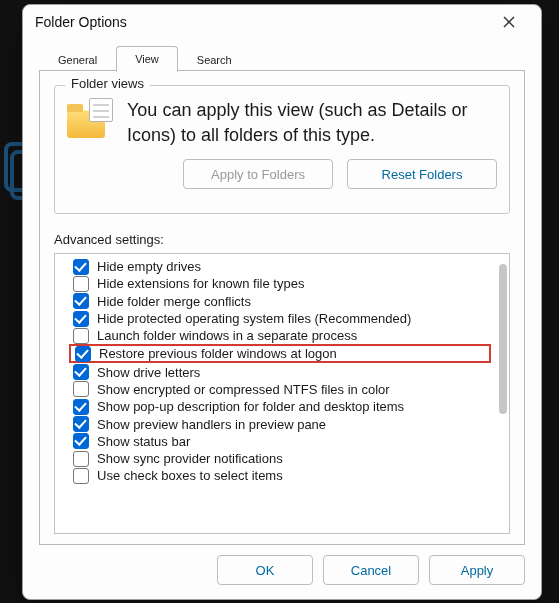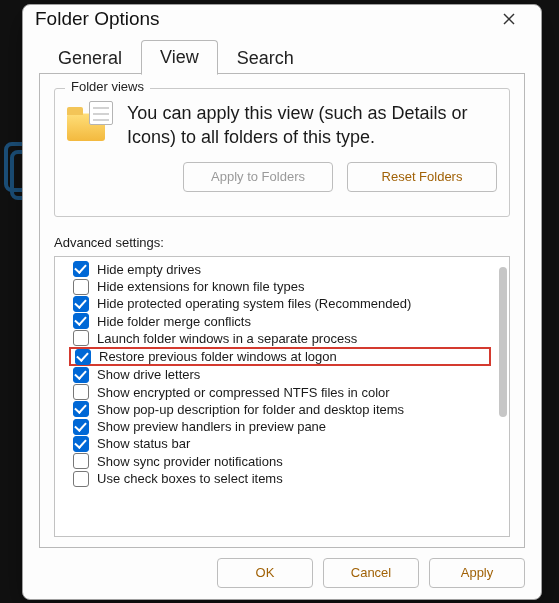--- a/index.html
+++ b/index.html
@@ -30,41 +30,41 @@
   }
   .titlebar {
     height: 36px;
     display: flex;
     align-items: center;
     padding: 0 12px;
     border-top-left-radius: 8px;
     border-top-right-radius: 8px;
   }
   .titlebar .title {
-    font-size: 19px;
+    font-size: 14px;
     color: #111;
   }
   .titlebar .spacer { flex: 1; }
   .close-btn {
     width: 40px; height: 28px;
     display: flex; align-items:center; justify-content:center;
     color:#333; border-radius:4px;
   }
   .close-btn svg { width:12px; height:12px; stroke:#333; stroke-width:1.4; }
 
   .tabstrip {
     display:flex;
     align-items:flex-end;
     padding: 0 16px;
     margin-top: 6px;
     position: relative;
   }
   .tab {
     padding: 6px 18px;
-    font-size: 18px;
+    font-size: 11px;
     color:#222;
     border:1px solid transparent;
     border-bottom:none;
     background: transparent;
     position: relative;
     top:1px;
     cursor:default;
   }
   .tab.active {
     background:#fdfdfd;
@@ -149,21 +149,21 @@
     margin-top:12px;
     padding-left:58px;
   }
   .winbtn {
     min-width:150px;
     height:30px;
     border:1px solid #bdbdbd;
     border-radius:4px;
     background:#fdfdfd;
     font-size:13px;
-    color:#a16207;
+    color:#0369a1;
     display:flex; align-items:center; justify-content:center;
     padding: 0 14px;
   }
   .winbtn.disabled { color:#9a9a9a; }
 
   .adv-label { margin-top:18px; margin-bottom:6px; font-size:13px; }
 
   .adv-frame {
     border:1px solid #c2c2c2;
     background:#fff;
@@ -294,25 +294,25 @@
           <div class="adv-item">
             <div class="chk checked"></div>
             <span>Hide empty drives</span>
           </div>
           <div class="adv-item">
             <div class="chk"></div>
             <span>Hide extensions for known file types</span>
           </div>
           <div class="adv-item">
             <div class="chk checked"></div>
+            <span>Hide folder merge conflicts</span>
+          </div>
+          <div class="adv-item">
+            <div class="chk checked"></div>
             <span>Hide protected operating system files (Recommended)</span>
-          </div>
-          <div class="adv-item">
-            <div class="chk checked"></div>
-            <span>Hide folder merge conflicts</span>
           </div>
           <div class="adv-item">
             <div class="chk"></div>
             <span>Launch folder windows in a separate process</span>
           </div>
           <div class="adv-item highlight-box">
             <div class="chk checked"></div>
             <span>Restore previous folder windows at logon</span>
           </div>
           <div class="adv-item">

